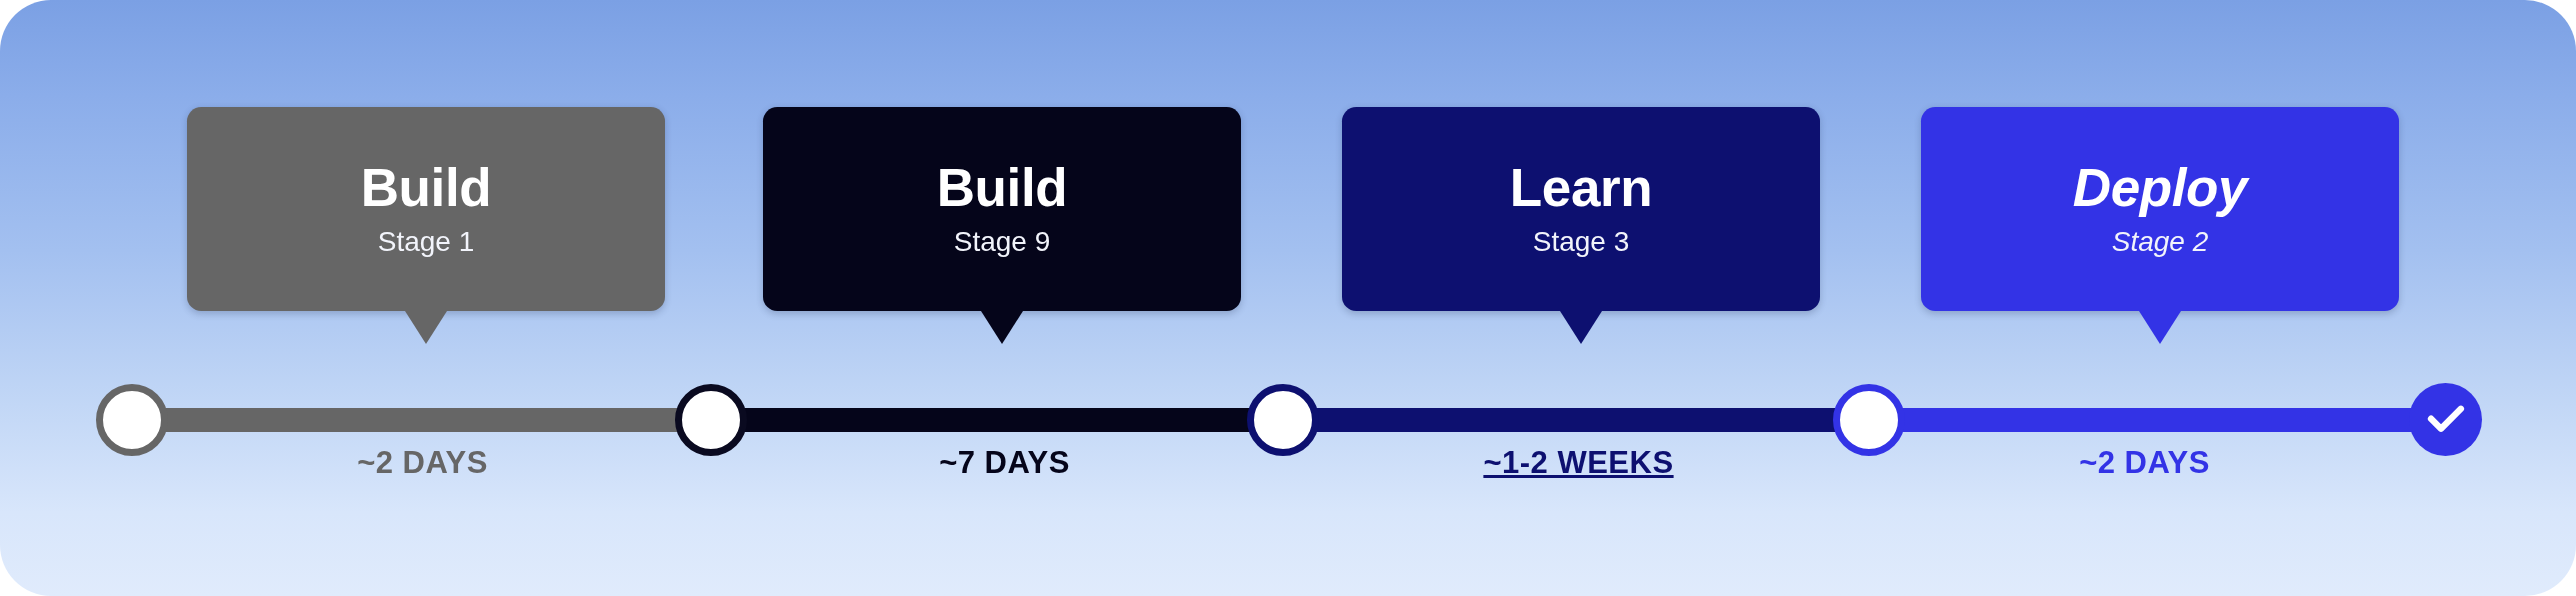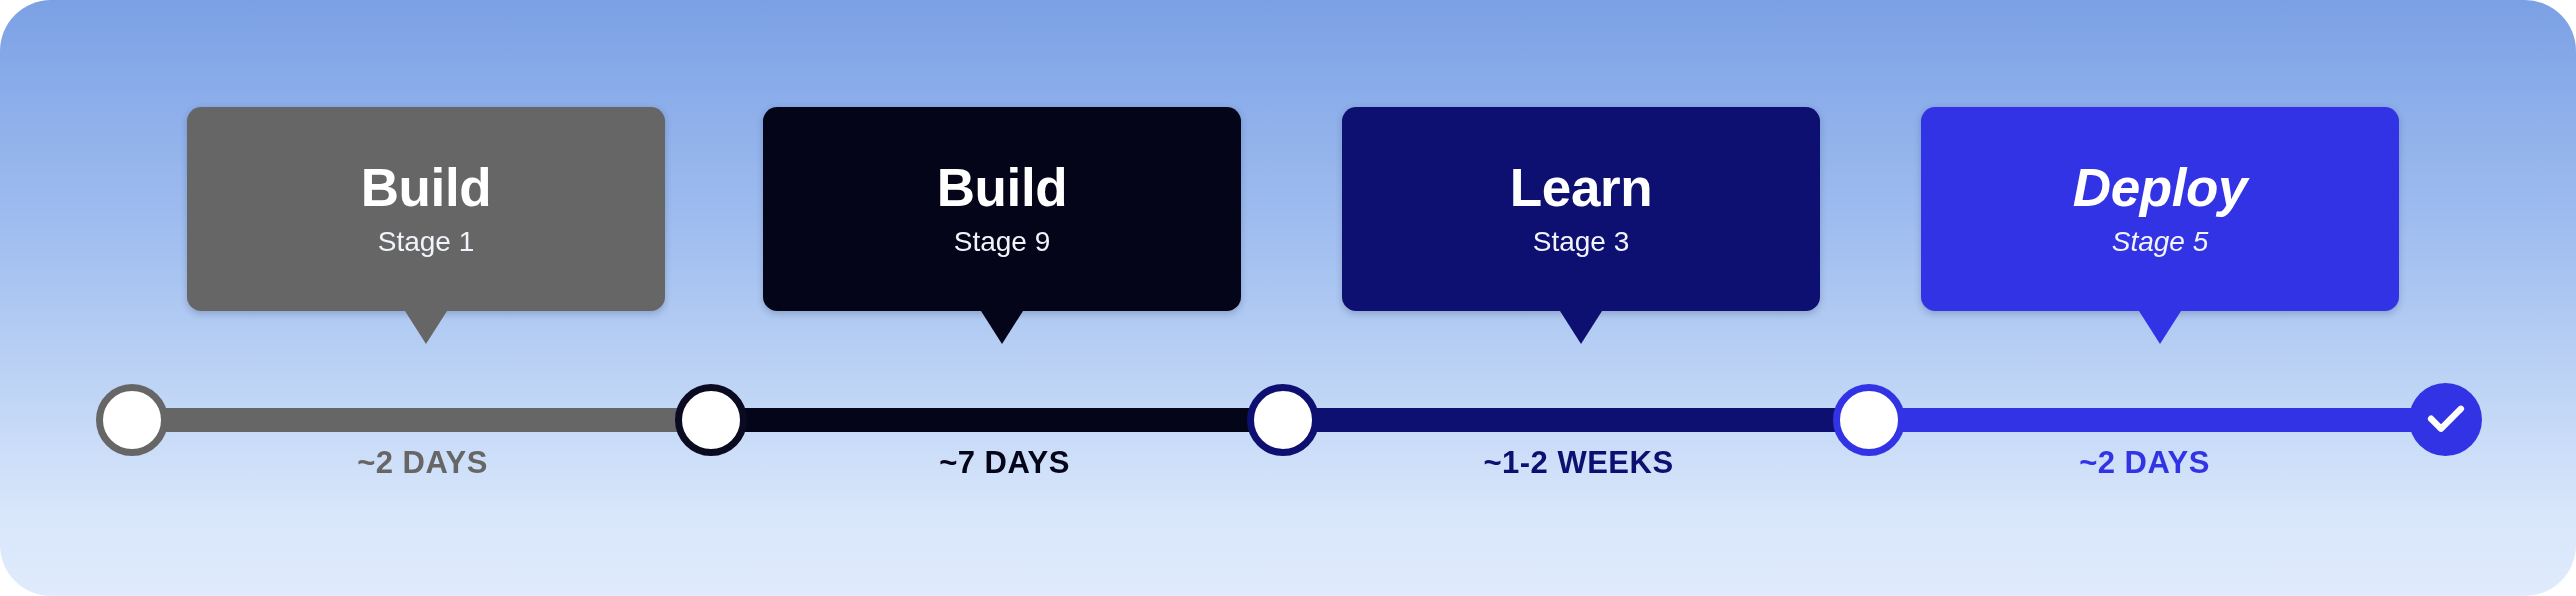--- a/index.html
+++ b/index.html
@@ -181,21 +181,21 @@
     </div>
 
     <div class="stage-card" id="card-2" style="background: rgb(13, 16, 112);">
       <div class="card-title">Learn</div>
       <div class="card-sub">Stage 3</div>
       <span class="card-tail" style="border-top-color: rgb(13, 16, 112);"></span>
     </div>
 
     <div class="stage-card" id="card-3" style="background: rgb(51, 51, 230); font-style: italic;">
       <div class="card-title">Deploy</div>
-      <div class="card-sub">Stage 5</div>
+      <div class="card-sub">Stage 2</div>
       <span class="card-tail" style="border-top-color: rgb(51, 51, 230);"></span>
     </div>
 
   </div>
 
   <div id="track-layer">
 
     <div class="track-seg" id="seg-0" style="background: rgb(102, 102, 102);"></div>
     <div class="track-seg" id="seg-1" style="background: rgb(5, 5, 26);"></div>
     <div class="track-seg" id="seg-2" style="background: rgb(13, 16, 112);"></div>
@@ -207,19 +207,19 @@
     <div class="node" id="node-3" style="border-color: rgb(51, 51, 230); background: rgb(255, 255, 255);"></div>
 
     <div id="node-end" style="background: rgb(51, 51, 230);">
       <svg viewBox="0 0 24 24" aria-hidden="true">
         <path d="M20.2 6.3 L9.6 16.9 L4.3 11.6" fill="none" stroke-width="3.4" stroke-linecap="round" stroke-linejoin="round" id="check-path" stroke="#ffffff"></path>
       </svg>
     </div>
 
     <div class="duration-label" id="dur-0" style="color: rgb(102, 102, 102);">~2 DAYS</div>
     <div class="duration-label" id="dur-1" style="color: rgb(5, 5, 26);">~7 DAYS</div>
-    <div class="duration-label" id="dur-2" style="color: rgb(13, 16, 112);">~1-2 WEEKS</div>
+    <div class="duration-label" id="dur-2" style="color: rgb(13, 16, 112); text-decoration: underline;">~1-2 WEEKS</div>
     <div class="duration-label" id="dur-3" style="color: rgb(51, 51, 230);">~2 DAYS</div>
 
   </div>
 
 </div>
 
 
 </body></html>

